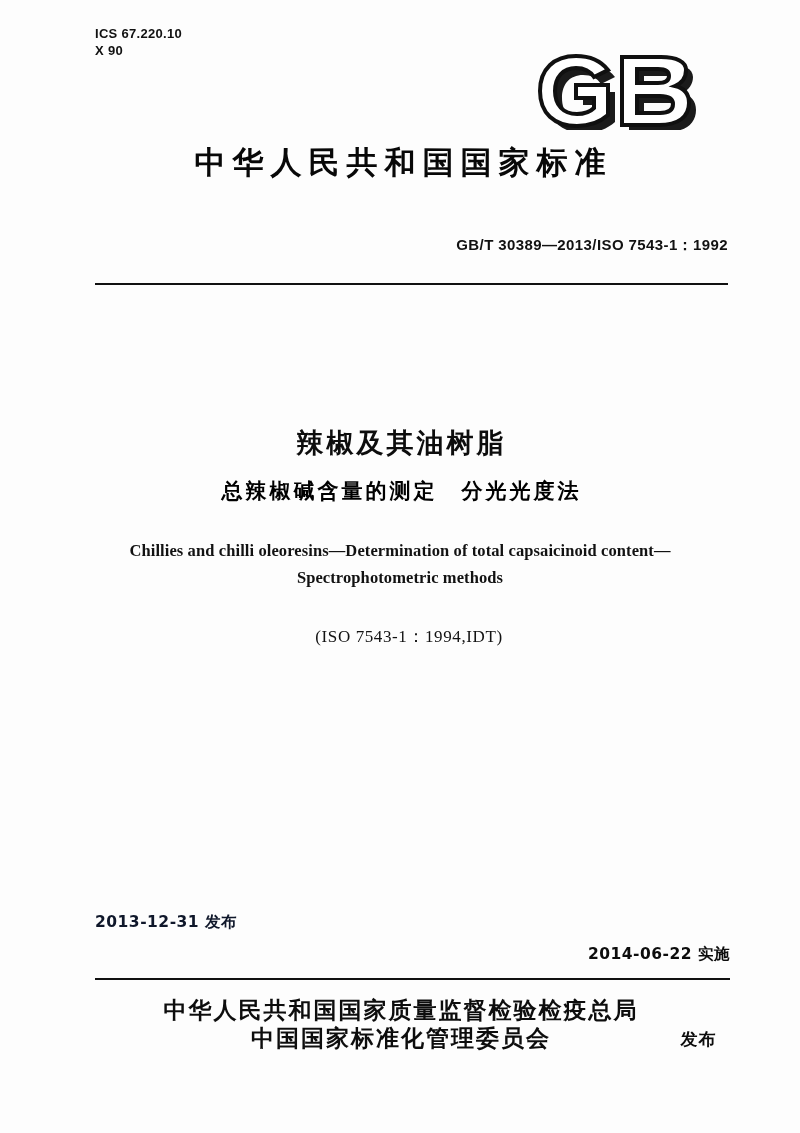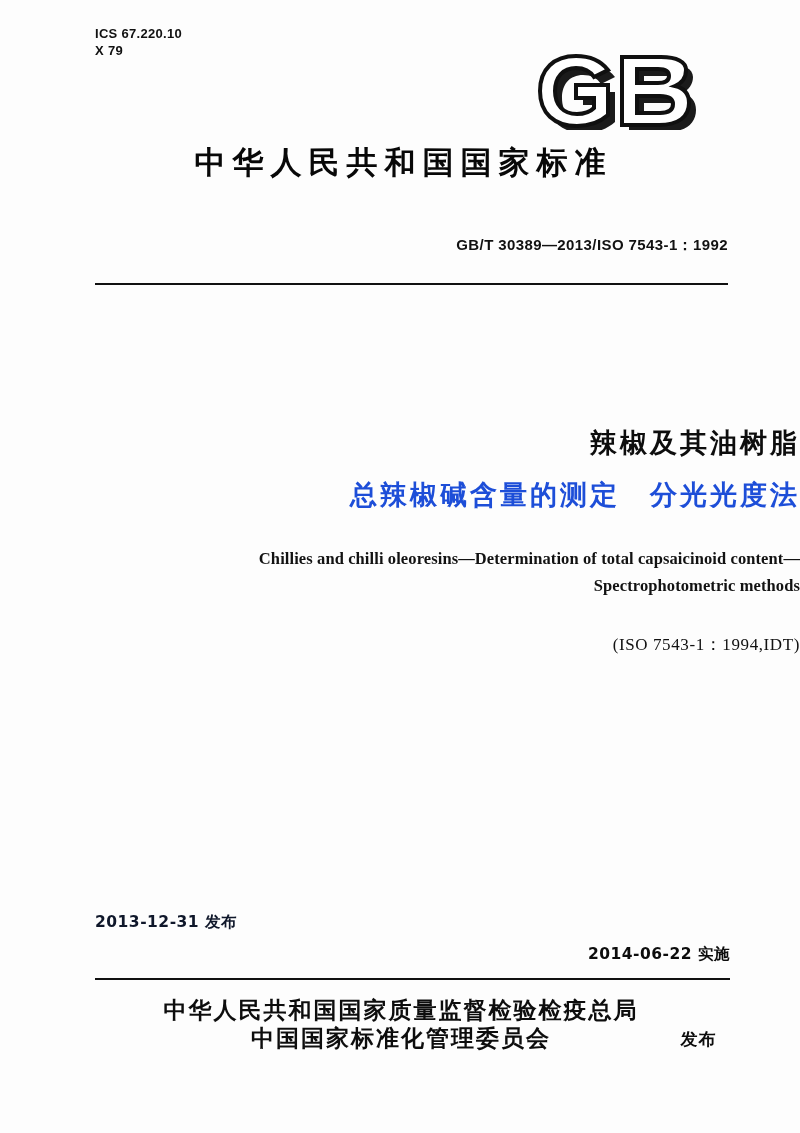--- a/index.html
+++ b/index.html
@@ -80,36 +80,36 @@
     height: 2px;
     background: #111;
   }
 
   
   .title-block {
     position: absolute;
     left: 0;
     right: 0;
     top: 425px;
-    text-align: right;
+    text-align: center;
   }
   .cn-title-1 {
     font-family: "DejaVu Sans", "Liberation Sans", sans-serif;
     font-weight: bold;
     font-size: 27px;
     letter-spacing: 3px;
     color: #0d0d0d;
     text-indent: 3px;
   }
   .cn-title-2 {
     font-family: "DejaVu Sans", "Liberation Sans", sans-serif;
     font-weight: bold;
-    font-size: 27px;
+    font-size: 21px;
     letter-spacing: 3px;
-    color: #1d4ed8;
+    color: #000000;
     margin-top: 16px;
     text-indent: 3px;
   }
   .en-title {
     margin-top: 32px;
     font-family: "Liberation Serif", serif;
     font-weight: bold;
     font-size: 16.5px;
     line-height: 27px;
     color: #121212;
@@ -186,21 +186,21 @@
     font-weight: bold;
   }
 </style>
 </head>
 <body>
 
 <div class="page">
 
   <div class="ics-block">
     <div>ICS 67.220.10</div>
-    <div>X 79</div>
+    <div>X 90</div>
   </div>
 
   <div class="gb-logo">
     <svg width="180" height="78" viewBox="0 0 180 78" xmlns="http://www.w3.org/2000/svg">
 
       <g transform="translate(7,7)">
         <path d="M44 4 C22 4 8 17 8 39 C8 61 22 74 45 74 C58 74 68 70 76 63 L76 33 L44 33 L44 46 L62 46 L62 56 C58 60 52 62 45 62 C31 62 23 53 23 39 C23 25 31 16 44 16 C52 16 58 19 62 25 L76 18 C69 9 58 4 44 4 Z" fill="#1b1b1b"></path>
         <path d="M90 5 L90 73 L127 73 C146 73 157 65 157 51 C157 42 152 36 143 34 C150 31 154 25 154 18 C154 10 145 5 129 5 Z M105 17 L126 17 C133 17 137 19 137 24 C137 29 133 31 126 31 L105 31 Z M105 44 L128 44 C136 44 141 46 141 52 C141 58 136 61 128 61 L105 61 Z" fill="#1b1b1b"></path>
       </g>
 

